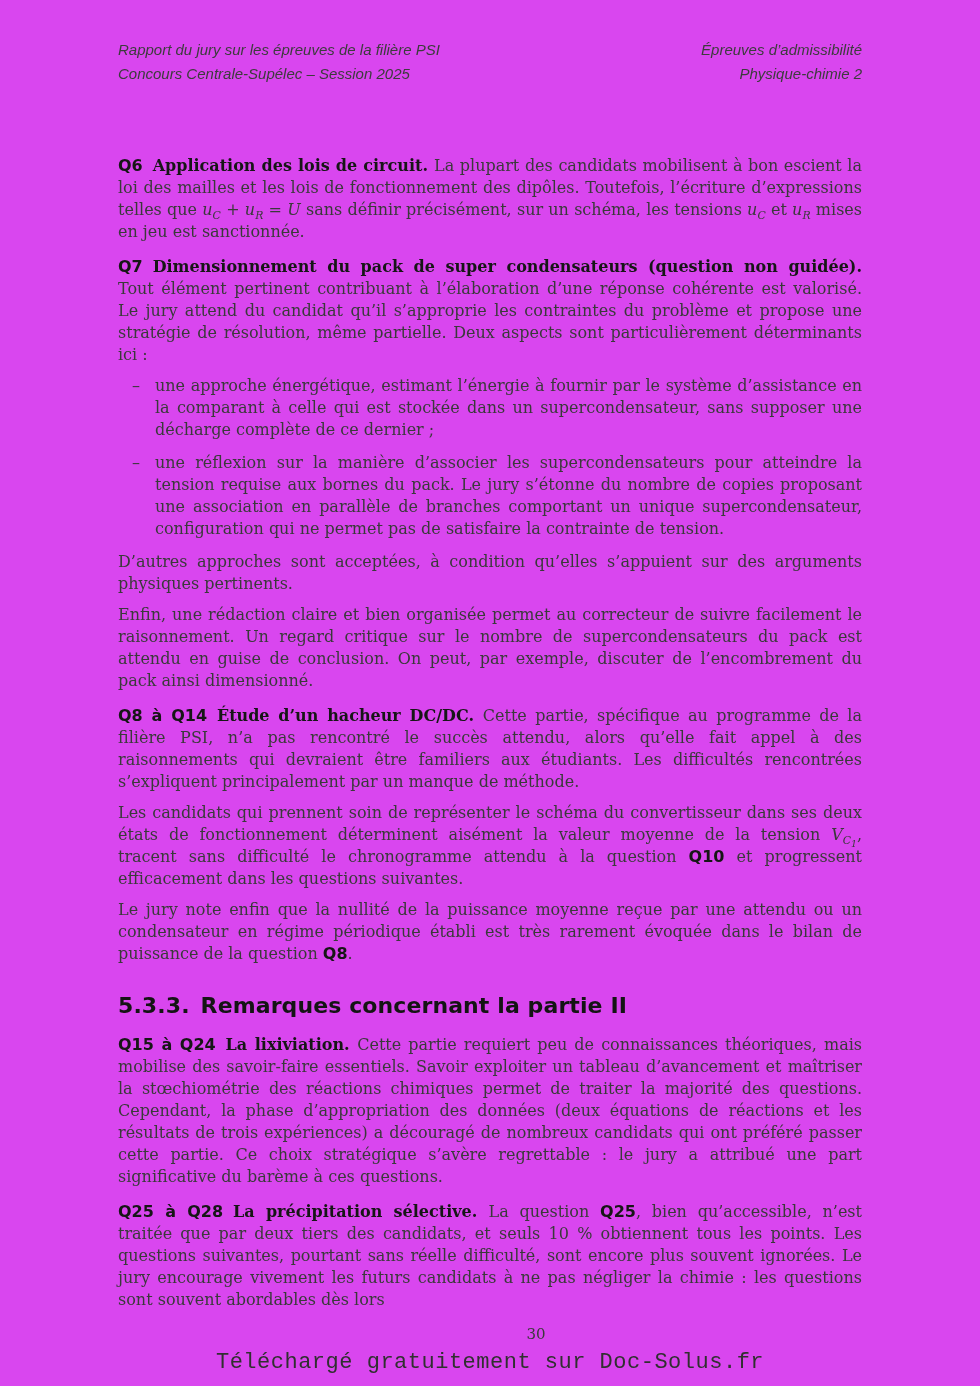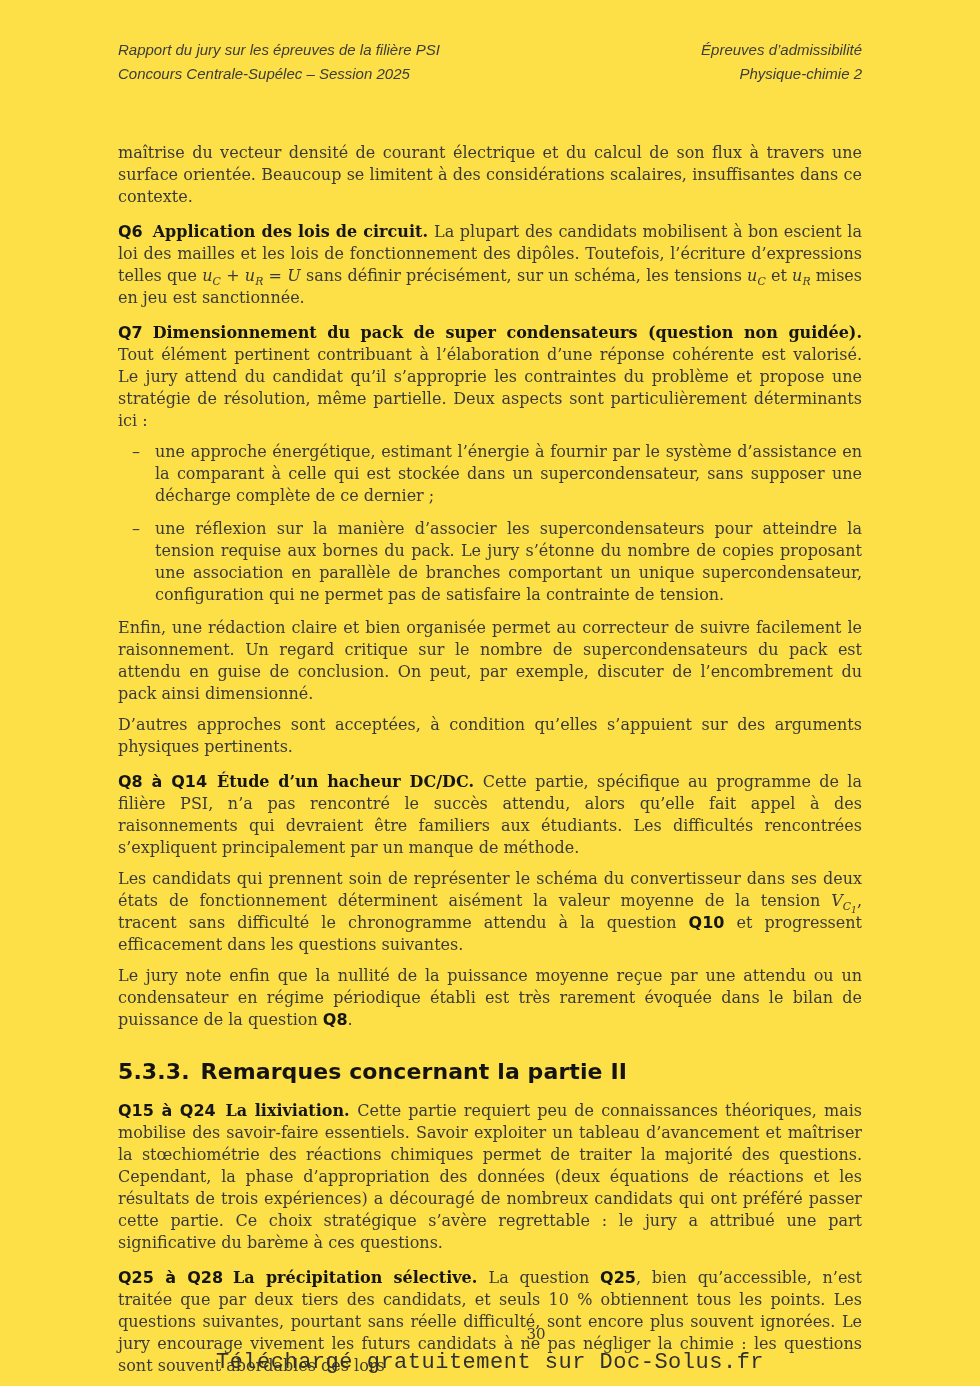--- a/index.html
+++ b/index.html
@@ -1,20 +1,20 @@
 <!DOCTYPE html>
 <html lang="fr"><head>
 <meta charset="utf-8">
 <style>
   html, body { margin: 0; padding: 0; background: #ffffff; }
   .page {
     position: relative;
     width: 980px;
     height: 1386px;
-    background: #fde047;
+    background: #d946ef;
     overflow: hidden;
     font-family: "DejaVu Serif", serif;
   }
 
   
   .doc-header {
     position: absolute;
     top: 38px;
     left: 118px;
     width: 744px;
@@ -103,40 +103,39 @@
       <div>Concours Centrale-Supélec – Session 2025</div>
     </div>
     <div class="header-right">
       <div>Épreuves d’admissibilité</div>
       <div>Physique-chimie 2</div>
     </div>
   </div>
 
   <div class="doc-main">
 
-    <p>maîtrise du vecteur densité de courant électrique et du calcul de son flux à travers une surface orientée. Beaucoup se limitent à des considérations scalaires, insuffisantes dans ce contexte.</p>
 
     <p class="qpara"><span class="seg-q">Q6</span><span class="seg-b">Application des lois de circuit. </span><span class="seg-n">La plupart des candidats mobilisent à bon escient la loi des mailles et les lois de fonctionnement des dipôles. Toutefois, l’écriture d’expressions telles que </span><span class="seg-m">u<sub>C</sub></span><span class="seg-n"> + </span><span class="seg-m">u<sub>R</sub></span><span class="seg-n"> = </span><span class="seg-m">U</span><span class="seg-n"> sans définir précisément, sur un schéma, les tensions </span><span class="seg-m">u<sub>C</sub></span><span class="seg-n"> et </span><span class="seg-m">u<sub>R</sub></span><span class="seg-n"> mises en jeu est sanctionnée.</span></p>
 
     <p class="qpara"><span class="seg-q">Q7</span><span class="seg-b">Dimensionnement du pack de super condensateurs (question non guidée). </span><span class="seg-n">Tout élément pertinent contribuant à l’élaboration d’une réponse cohérente est valorisé. Le jury attend du candidat qu’il s’approprie les contraintes du problème et propose une stratégie de résolution, même partielle. Deux aspects sont particulièrement déterminants ici :</span></p>
 
     <ul class="bullet-list">
       <li>
         <span class="dash">–</span>
         <span>une approche énergétique, estimant l’énergie à fournir par le système d’assistance en la comparant à celle qui est stockée dans un supercondensateur, sans supposer une décharge complète de ce dernier ;</span>
       </li>
       <li>
         <span class="dash">–</span>
         <span>une réflexion sur la manière d’associer les supercondensateurs pour atteindre la tension requise aux bornes du pack. Le jury s’étonne du nombre de copies proposant une association en parallèle de branches comportant un unique supercondensateur, configuration qui ne permet pas de satisfaire la contrainte de tension.</span>
       </li>
     </ul>
 
+    <p>D’autres approches sont acceptées, à condition qu’elles s’appuient sur des arguments physiques pertinents.</p>
+
     <p>Enfin, une rédaction claire et bien organisée permet au correcteur de suivre facilement le raisonnement. Un regard critique sur le nombre de supercondensateurs du pack est attendu en guise de conclusion. On peut, par exemple, discuter de l’encombrement du pack ainsi dimensionné.</p>
-
-    <p>D’autres approches sont acceptées, à condition qu’elles s’appuient sur des arguments physiques pertinents.</p>
 
     <p class="qpara"><span class="seg-q">Q8 à Q14</span><span class="seg-b">Étude d’un hacheur DC/DC. </span><span class="seg-n">Cette partie, spécifique au programme de la filière PSI, n’a pas rencontré le succès attendu, alors qu’elle fait appel à des raisonnements qui devraient être familiers aux étudiants. Les difficultés rencontrées s’expliquent principalement par un manque de méthode.</span></p>
 
     <p><span class="seg-n">Les candidats qui prennent soin de représenter le schéma du convertisseur dans ses deux états de fonctionnement déterminent aisément la valeur moyenne de la tension </span><span class="seg-m">V<sub>C<sub>1</sub></sub></span><span class="seg-n">, tracent sans difficulté le chronogramme attendu à la question </span><span class="seg-qi">Q10</span><span class="seg-n"> et progressent efficacement dans les questions suivantes.</span></p>
 
     <p><span class="seg-n">Le jury note enfin que la nullité de la puissance moyenne reçue par une attendu ou un condensateur en régime périodique établi est très rarement évoquée dans le bilan de puissance de la question </span><span class="seg-qi">Q8</span><span class="seg-n">.</span></p>
 
     <h3 class="section-heading">
       <span class="sec-num">5.3.3.</span><span>Remarques concernant la partie II</span>
     </h3>

